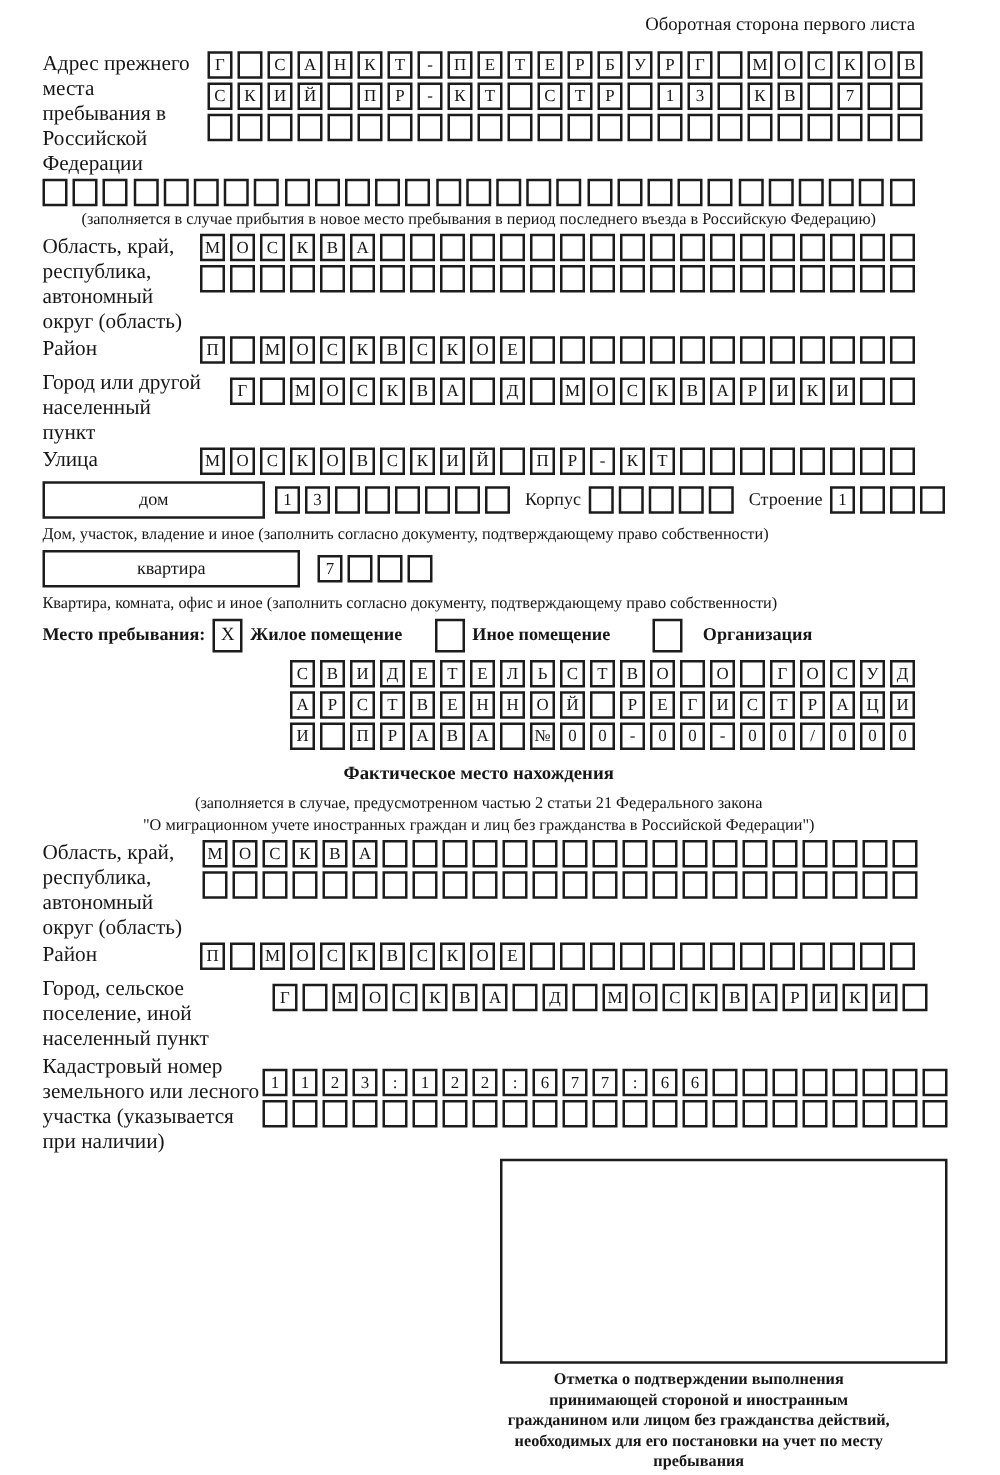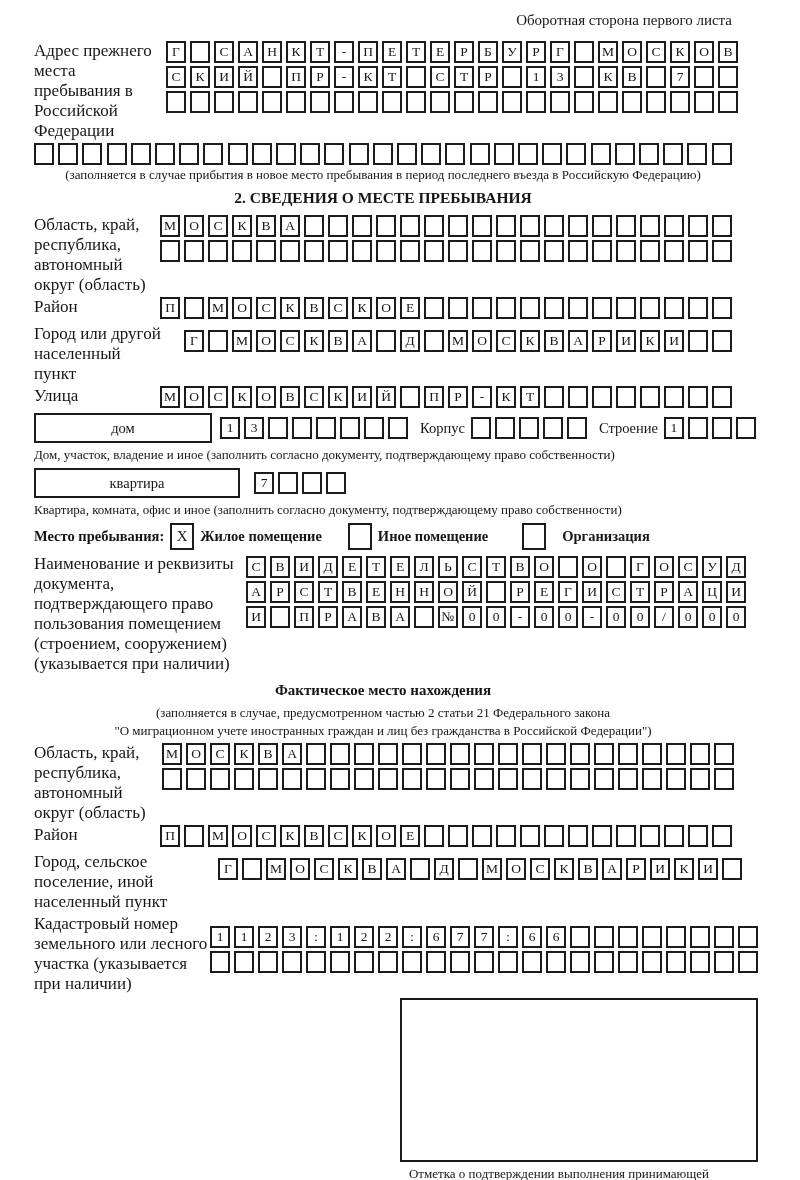--- a/index.html
+++ b/index.html
@@ -20,21 +20,21 @@
   .subtitle{font-weight:bold;text-align:center;font-size:15px;margin:8px 0 6px;}
   .inline-row{display:flex;align-items:center;margin-bottom:4px;}
   .boxlabel{border:2px solid #1c1c1c;height:30px;box-sizing:border-box;display:flex;
             align-items:center;justify-content:center;font-size:14.5px;flex:0 0 auto;}
   .small-lbl{font-size:14.5px;margin:0 6px 0 12px;}
   .checkbox{width:24px;height:27px;border:2px solid #1c1c1c;box-sizing:border-box;flex:0 0 auto;
             text-align:center;font-size:15px;line-height:23px;}
   .opt-label{font-size:14.5px;margin:0 6px;font-weight:bold;}
   .choose-note{font-size:13px;margin:0 0 6px 212px;}
   .pad-top{padding-top:12px;}
-  .confirm{margin-left:366px;margin-top:4px;width:318px;}
+  .confirm{margin-left:366px;margin-top:4px;width:318px;font-weight:bold;}
   .stamp-box{width:358px;height:164px;border:2px solid #1c1c1c;box-sizing:border-box;background:#fff;}
   .caption{margin-top:4px;font-size:13px;line-height:16.5px;text-align:center;}
 </style>
 </head>
 <body>
 
 <div class="page">
 
   <div class="hdr">Оборотная сторона первого листа</div>
 
@@ -147,21 +147,20 @@
       <span class="cell"></span>
       <span class="cell"></span>
       <span class="cell"></span>
       <span class="cell"></span>
       <span class="cell"></span>
       <span class="cell"></span>
       <span class="cell"></span>
     </div>
   <div class="cnote">(заполняется в случае прибытия в новое место пребывания в период последнего въезда в Российскую Федерацию)</div>
 
-  <div class="sect-title">2. СВЕДЕНИЯ О МЕСТЕ ПРЕБЫВАНИЯ</div>
 
   <div class="field">
     <div class="lbl" style="width:114px">Область, край, республика, автономный округ (область)</div>
     <div class="grids">
       <div class="grid">
           <span class="cell">М</span>
           <span class="cell">О</span>
           <span class="cell">С</span>
           <span class="cell">К</span>
           <span class="cell">В</span>
@@ -354,21 +353,20 @@
     <div class="opt-label" style="margin-left:0">Место пребывания:</div>
     <div class="checkbox">X</div>
     <div class="opt-label" style="margin-right:26px">Жилое помещение</div>
     <div class="checkbox"></div>
     <div class="opt-label" style="margin-right:34px">Иное помещение</div>
     <div class="checkbox"></div>
     <div class="opt-label" style="margin-left:16px">Организация</div>
   </div>
 
   <div class="field">
-    <div class="lbl" style="width:212px">Наименование и реквизиты документа, подтверждающего право пользования помещением (строением, сооружением) (указывается при наличии)</div>
     <div class="grids" style="padding-top:2px">
       <div class="grid">
           <span class="cell">С</span>
           <span class="cell">В</span>
           <span class="cell">И</span>
           <span class="cell">Д</span>
           <span class="cell">Е</span>
           <span class="cell">Т</span>
           <span class="cell">Е</span>
           <span class="cell">Л</span>

